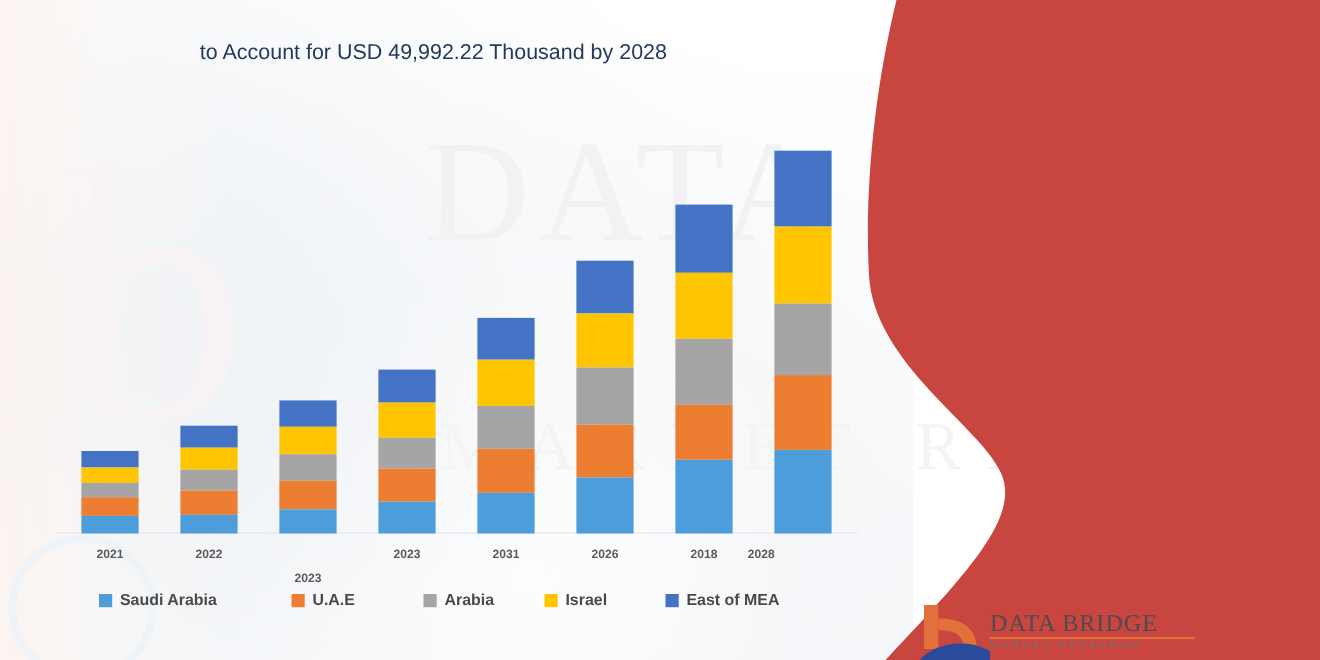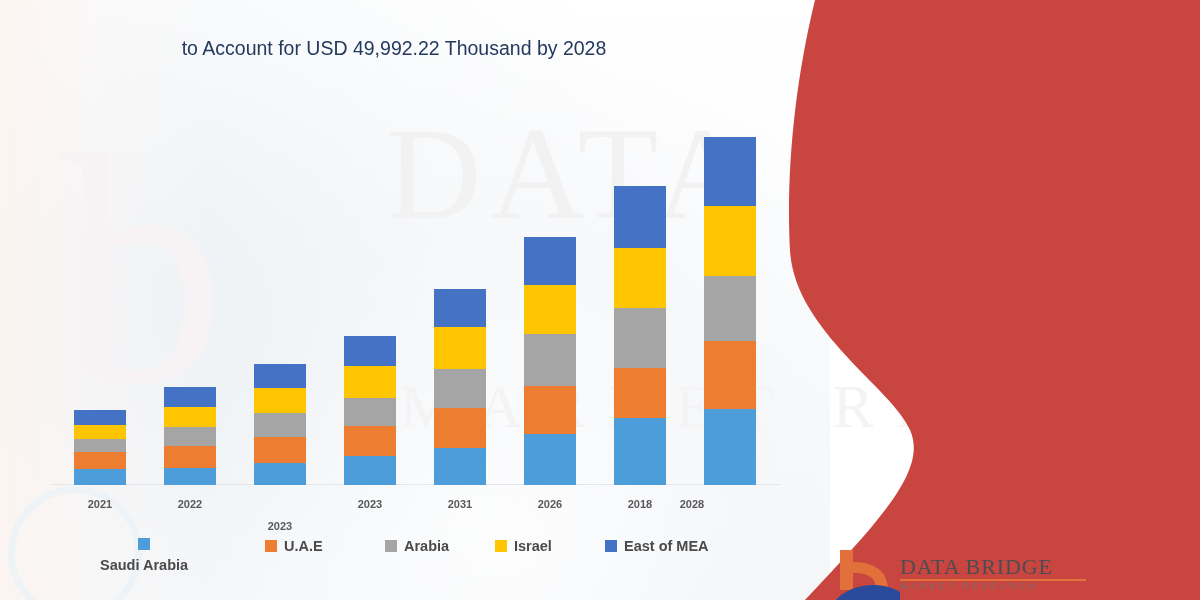--- a/index.html
+++ b/index.html
@@ -150,21 +150,21 @@
         <div class="xlab" style="left: 180px; margin-top: 22px;">2023</div>
         <div class="xlab" style="left: 270px;">2023</div>
         <div class="xlab" style="left: 360px;">2031</div>
         <div class="xlab" style="left: 450px;">2026</div>
         <div class="xlab" style="left: 540px;">2018</div>
         <div class="xlab" style="left: 592px;">2028</div>
       </div>
   </div>
 
   <div class="legend" id="legend">
-      <div class="lg" style="left: 40px; flex-direction: column;">
+      <div class="lg" style="left: 30px;">
         <i style="background: rgb(78, 157, 219);"></i>
         <span>Saudi Arabia</span>
       </div>
       <div class="lg" style="left: 205px; text-align: right;">
         <i style="background: rgb(237, 125, 49);"></i>
         <span>U.A.E</span>
       </div>
       <div class="lg" style="left: 325px;">
         <i style="background: rgb(165, 165, 165);"></i>
         <span>Arabia</span>

